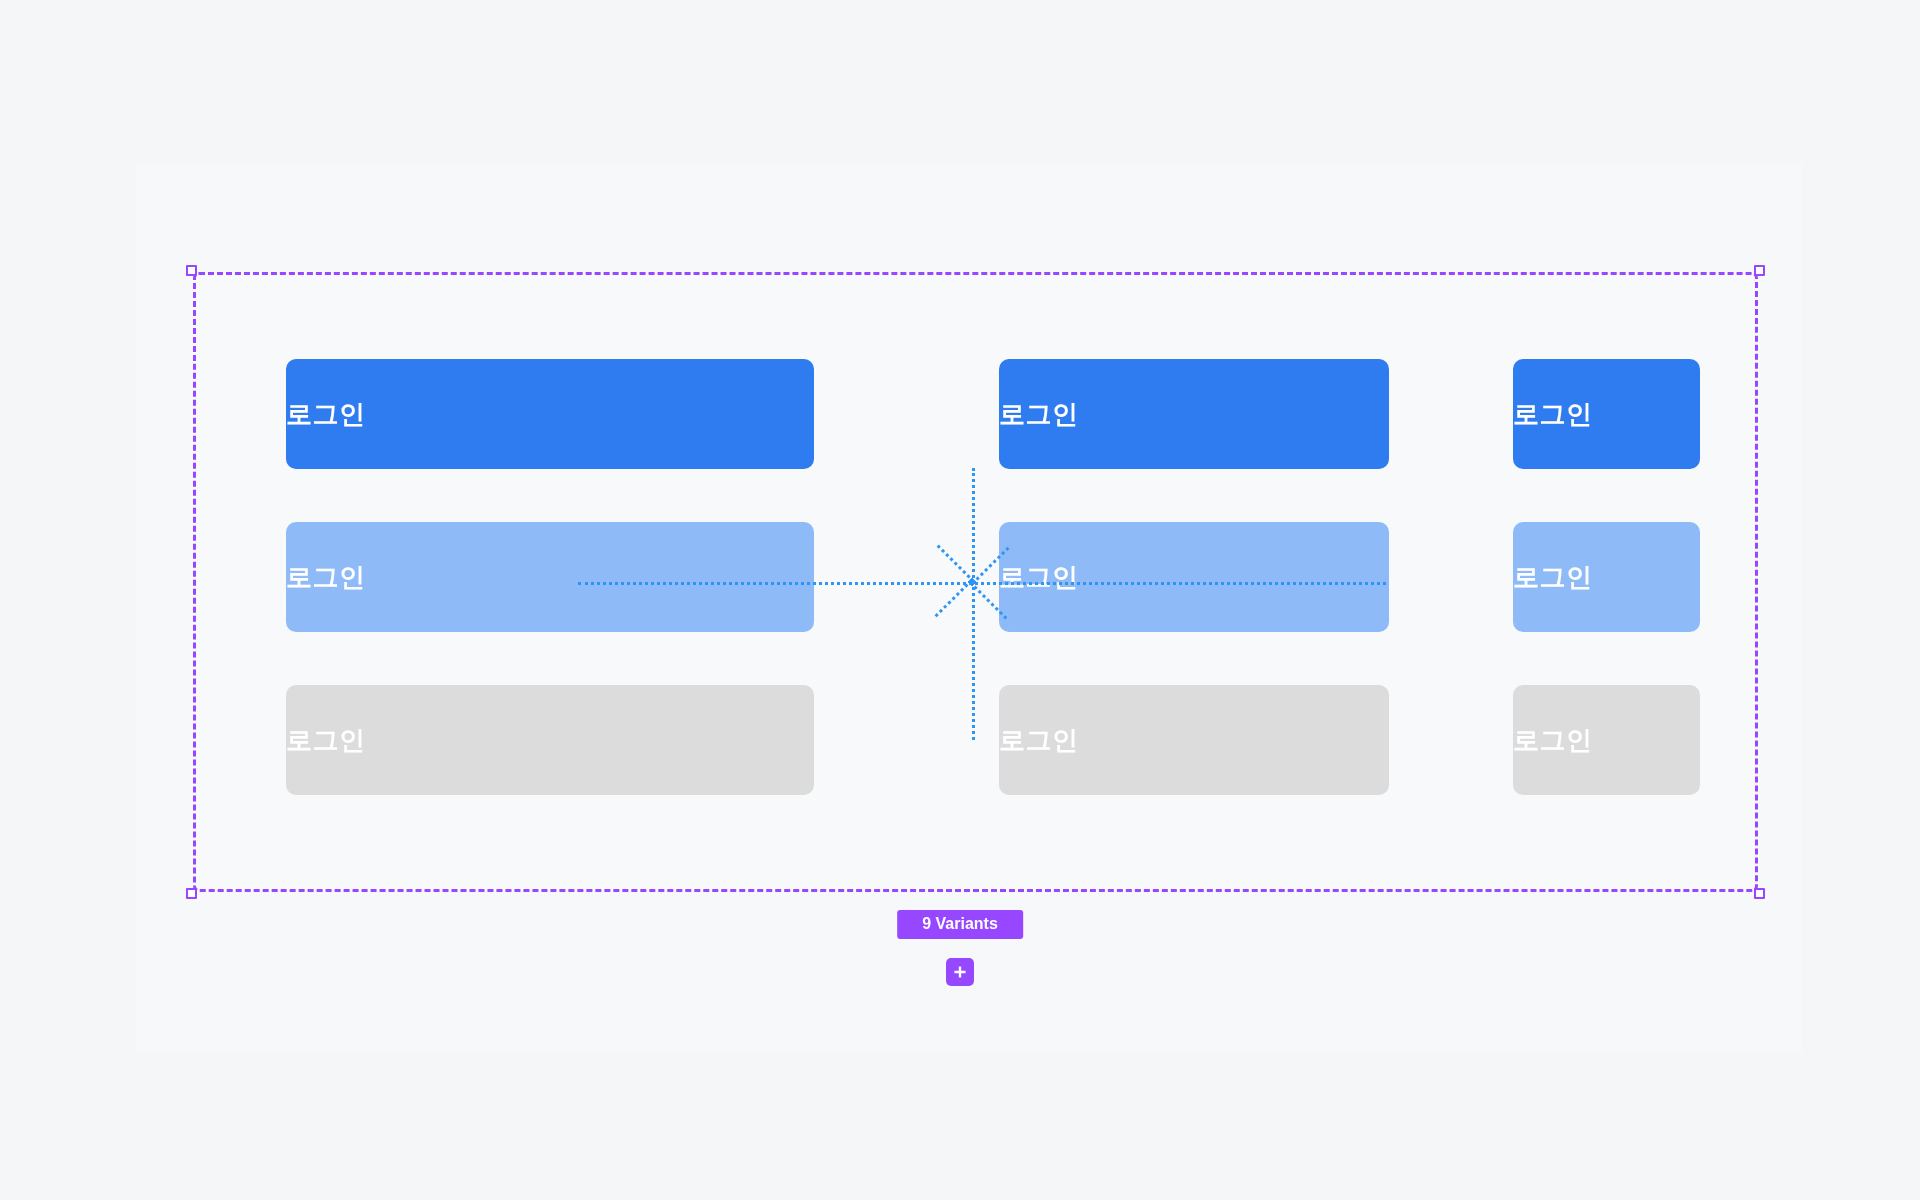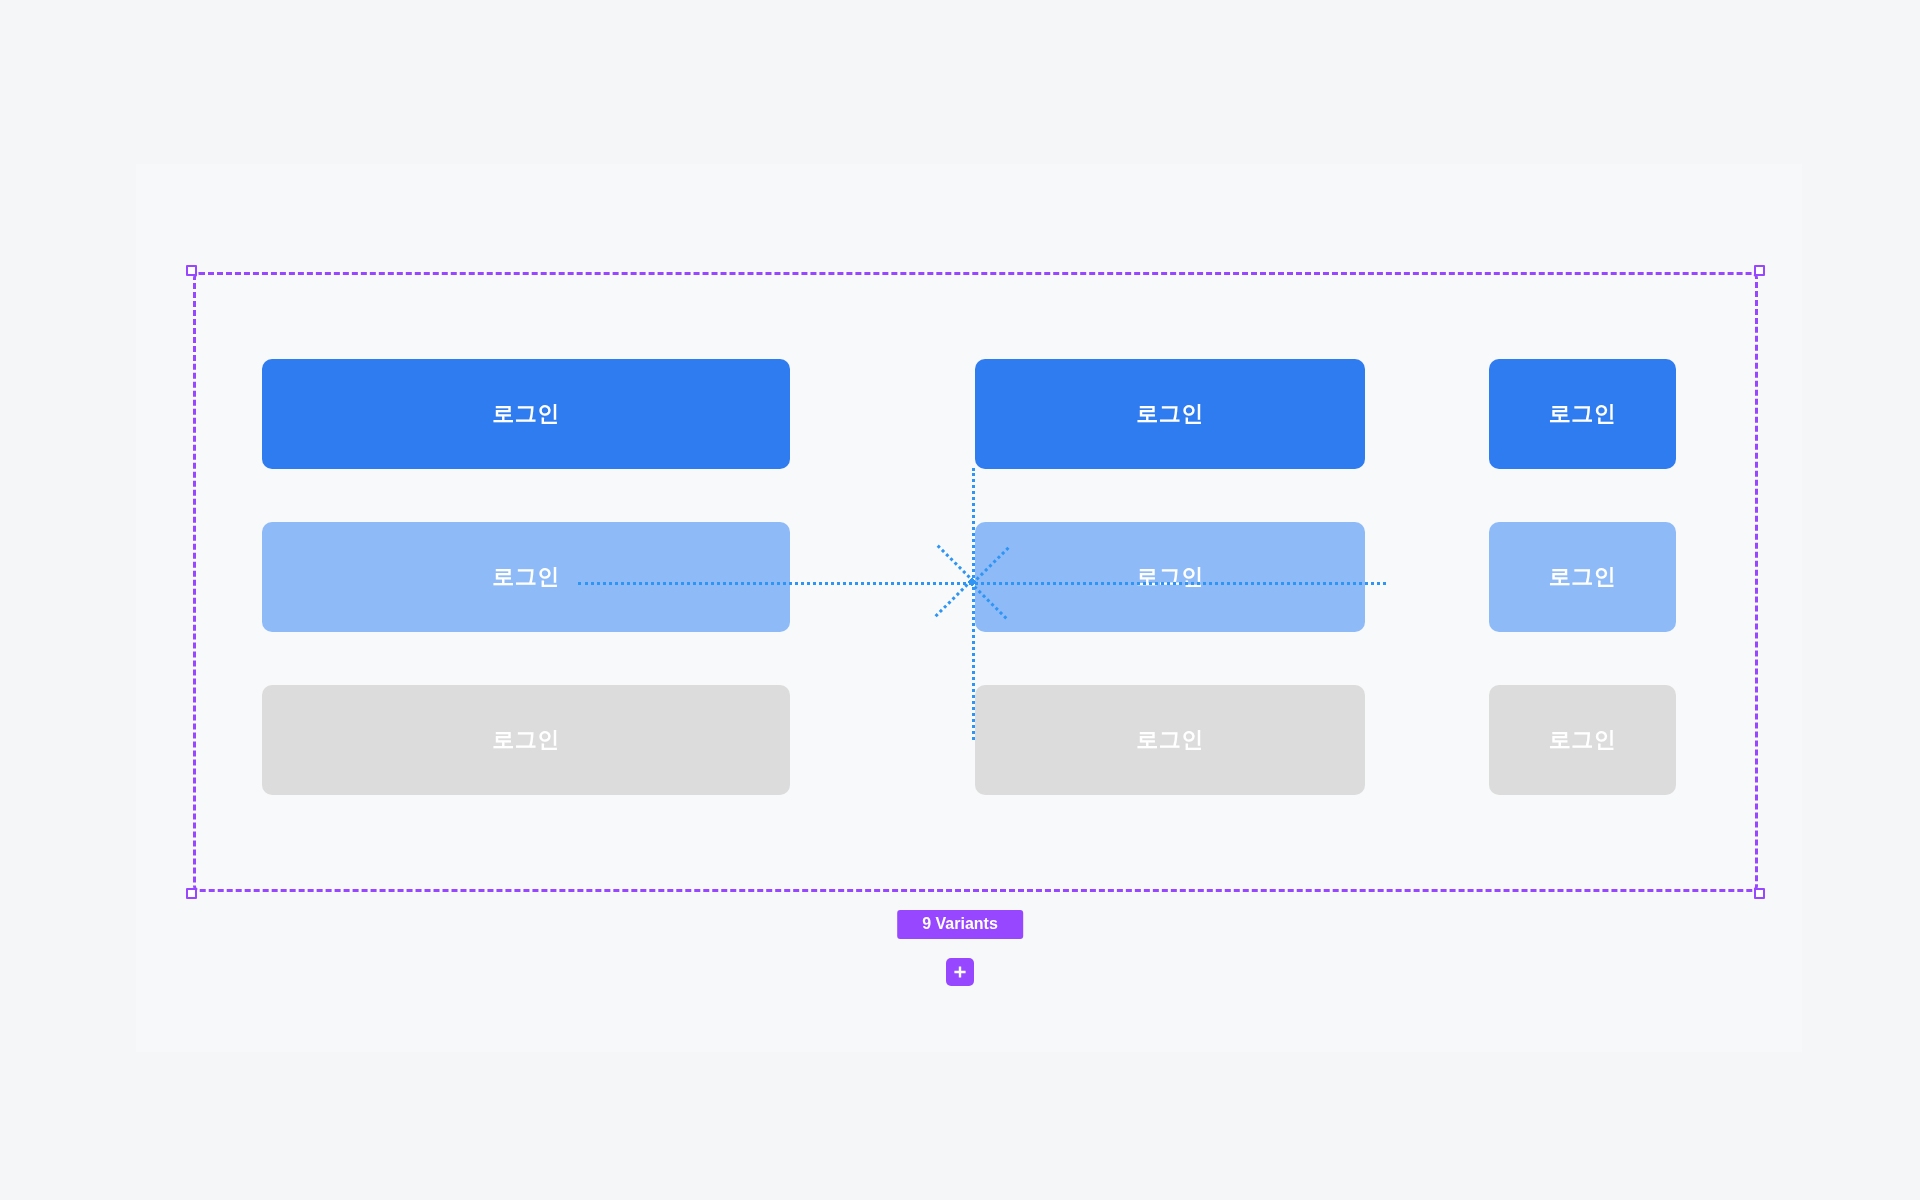--- a/index.html
+++ b/index.html
@@ -70,31 +70,31 @@
   .variant-grid {
     position: absolute;
     inset: 0;
   }
 
   .btn {
     position: absolute;
     box-sizing: border-box;
     display: flex;
     align-items: center;
-    justify-content: center;
     border: none;
     border-radius: 10px;
     color: #ffffff;
     font-family: "Liberation Sans", "DejaVu Sans", sans-serif;
-    font-size: 22px;
+    font-size: 26px;
     font-weight: 700;
     letter-spacing: 0.5px;
     line-height: 1;
     padding: 0;
     cursor: default;
+    margin-left: 24px;
     -webkit-font-smoothing: antialiased;
   }
 
   .btn.state-default  { background: #2f7bf0; }
   .btn.state-hover    { background: #8ebbf8; }
   .btn.state-disabled { background: #dcdcdc; }
 
   
 
   

